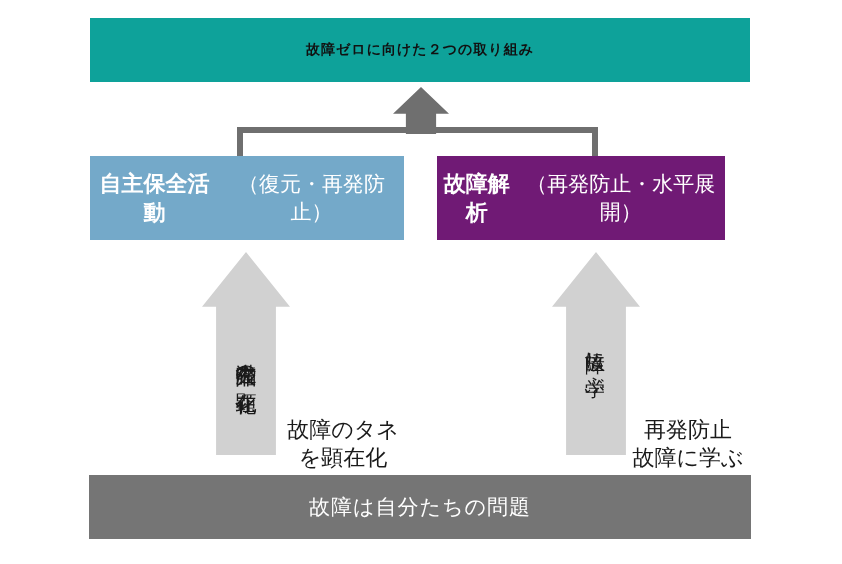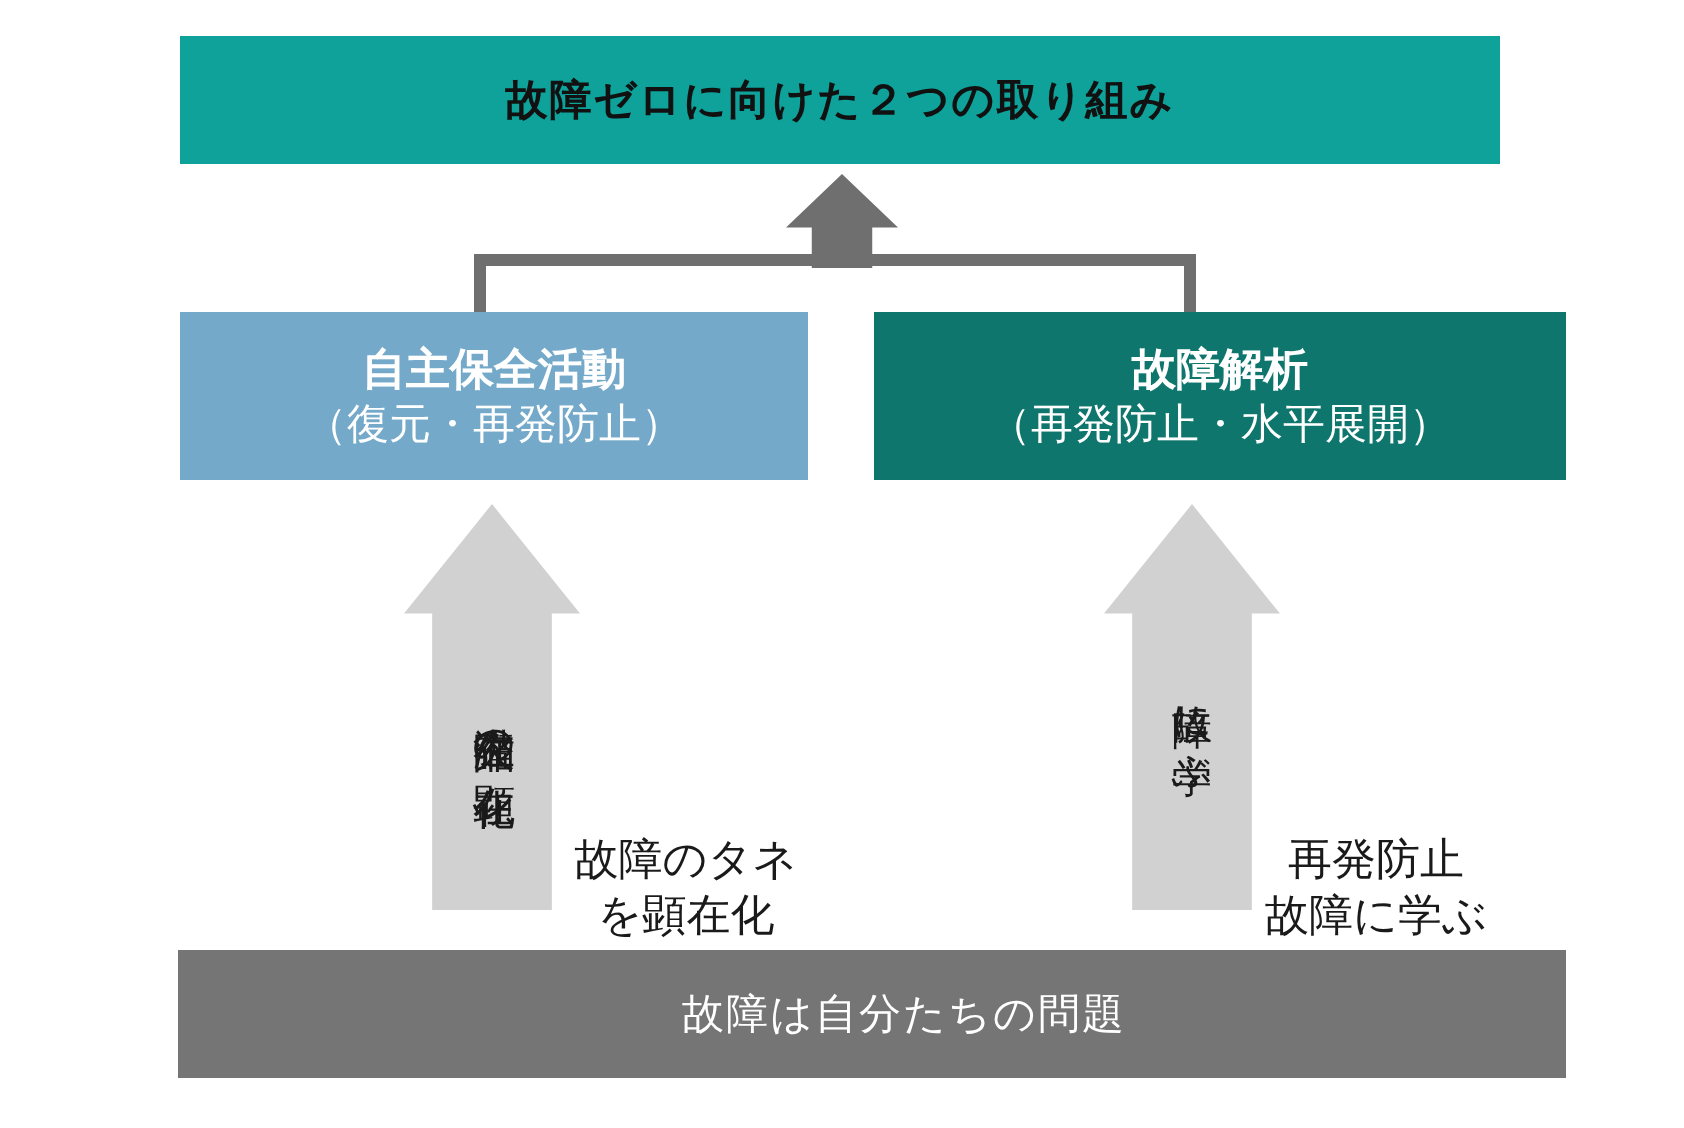--- a/index.html
+++ b/index.html
@@ -17,37 +17,37 @@
   }
   .abs { position: absolute; }
 
   
   .goal-box {
     left: 90px; top: 18px; width: 660px; height: 64px;
     background: #0EA29A;
     display: flex; align-items: center; justify-content: center;
   }
   .goal-box .label {
-    color: #111111; font-size: 21px; font-weight: bold; letter-spacing: 1px;
+    color: #111111; font-size: 14px; font-weight: bold; letter-spacing: 1px;
   }
 
   .activity-box {
     top: 156px; height: 84px;
-    display: flex; flex-direction: column; align-items: center; justify-content: center;
+    display: flex; flex-direction: row; align-items: center; justify-content: center;
     color: #ffffff; text-align: center; line-height: 1.32;
   }
   .activity-box .title { font-size: 22px; font-weight: bold; }
   .activity-box .subtitle { font-size: 21px; font-weight: normal; }
   .activity-box.left  { left: 90px;  width: 314px; background: #74A9C9; }
-  .activity-box.right { left: 437px; width: 346px; background: #0f766e; }
+  .activity-box.right { left: 437px; width: 288px; background: #701a75; }
 
   .base-box {
     left: 89px; top: 475px; width: 662px; height: 64px;
     background: #757575;
-    display: flex; align-items: center; justify-content: center; padding-left: 32px;
+    display: flex; align-items: center; justify-content: center;
   }
   .base-box .label { color: #ffffff; font-size: 21px; letter-spacing: 1px; }
 
   
   .bracket-h { left: 237px; top: 127px; width: 361px; height: 6px; background: #6F6F6F; }
   .bracket-v { top: 127px; width: 6px; height: 29px; background: #6F6F6F; }
   .bracket-v.left  { left: 237px; }
   .bracket-v.right { left: 592px; }
 
   .center-arrow {

